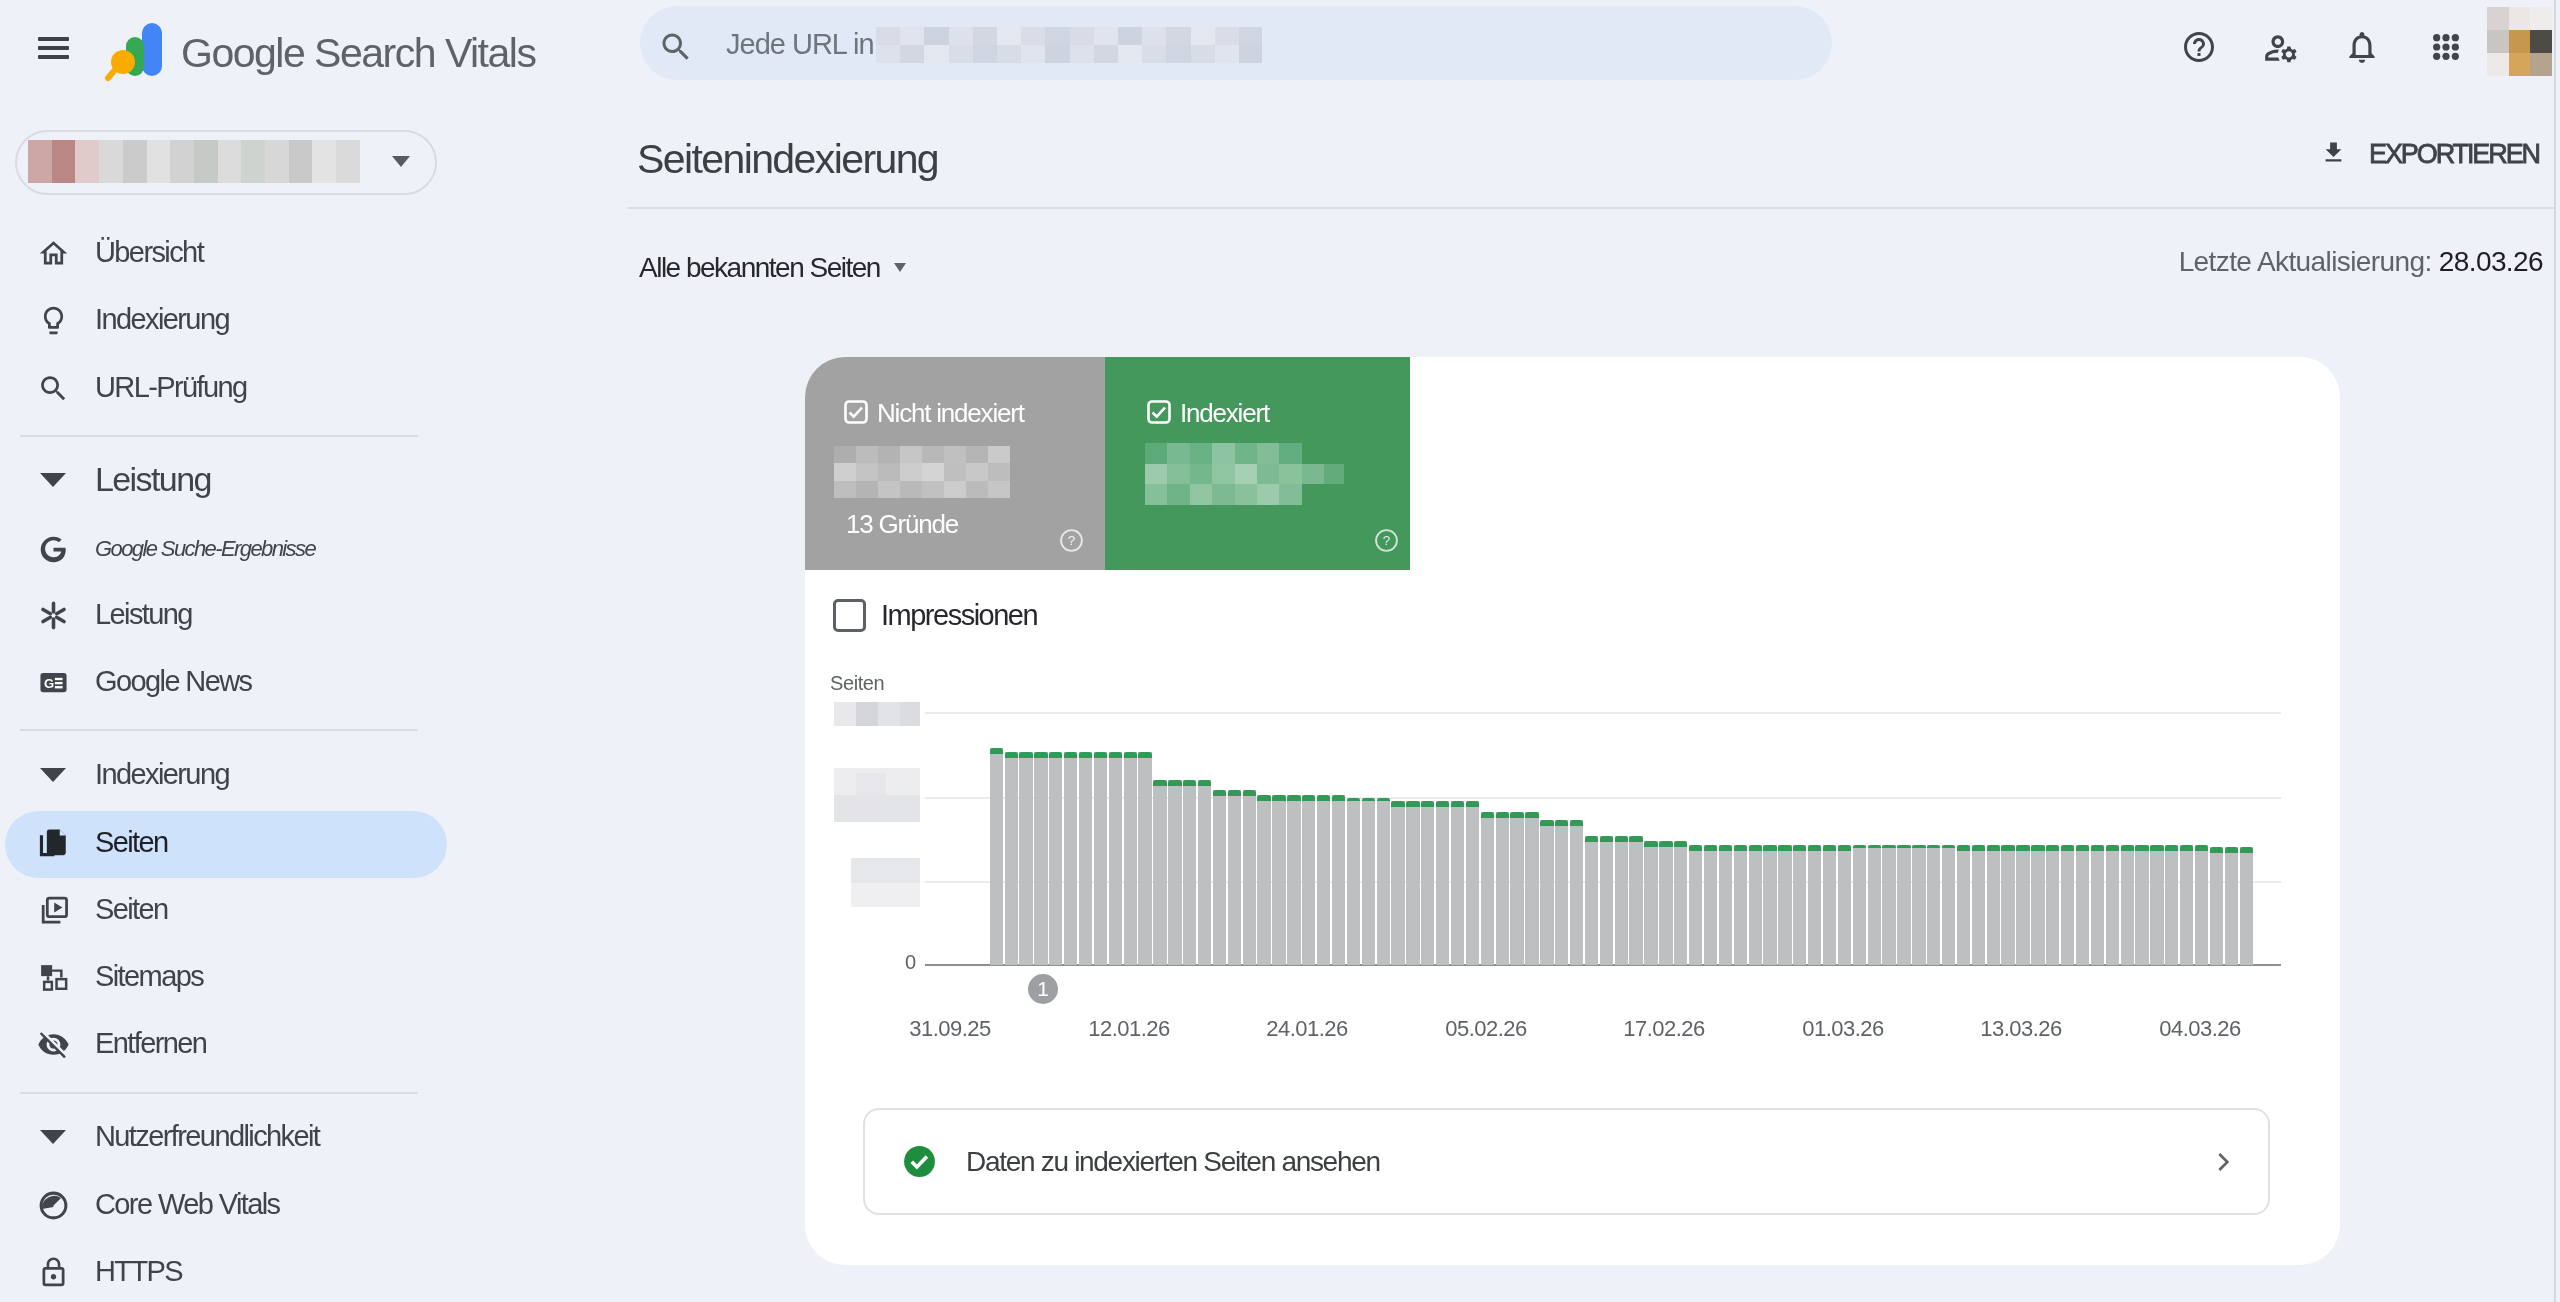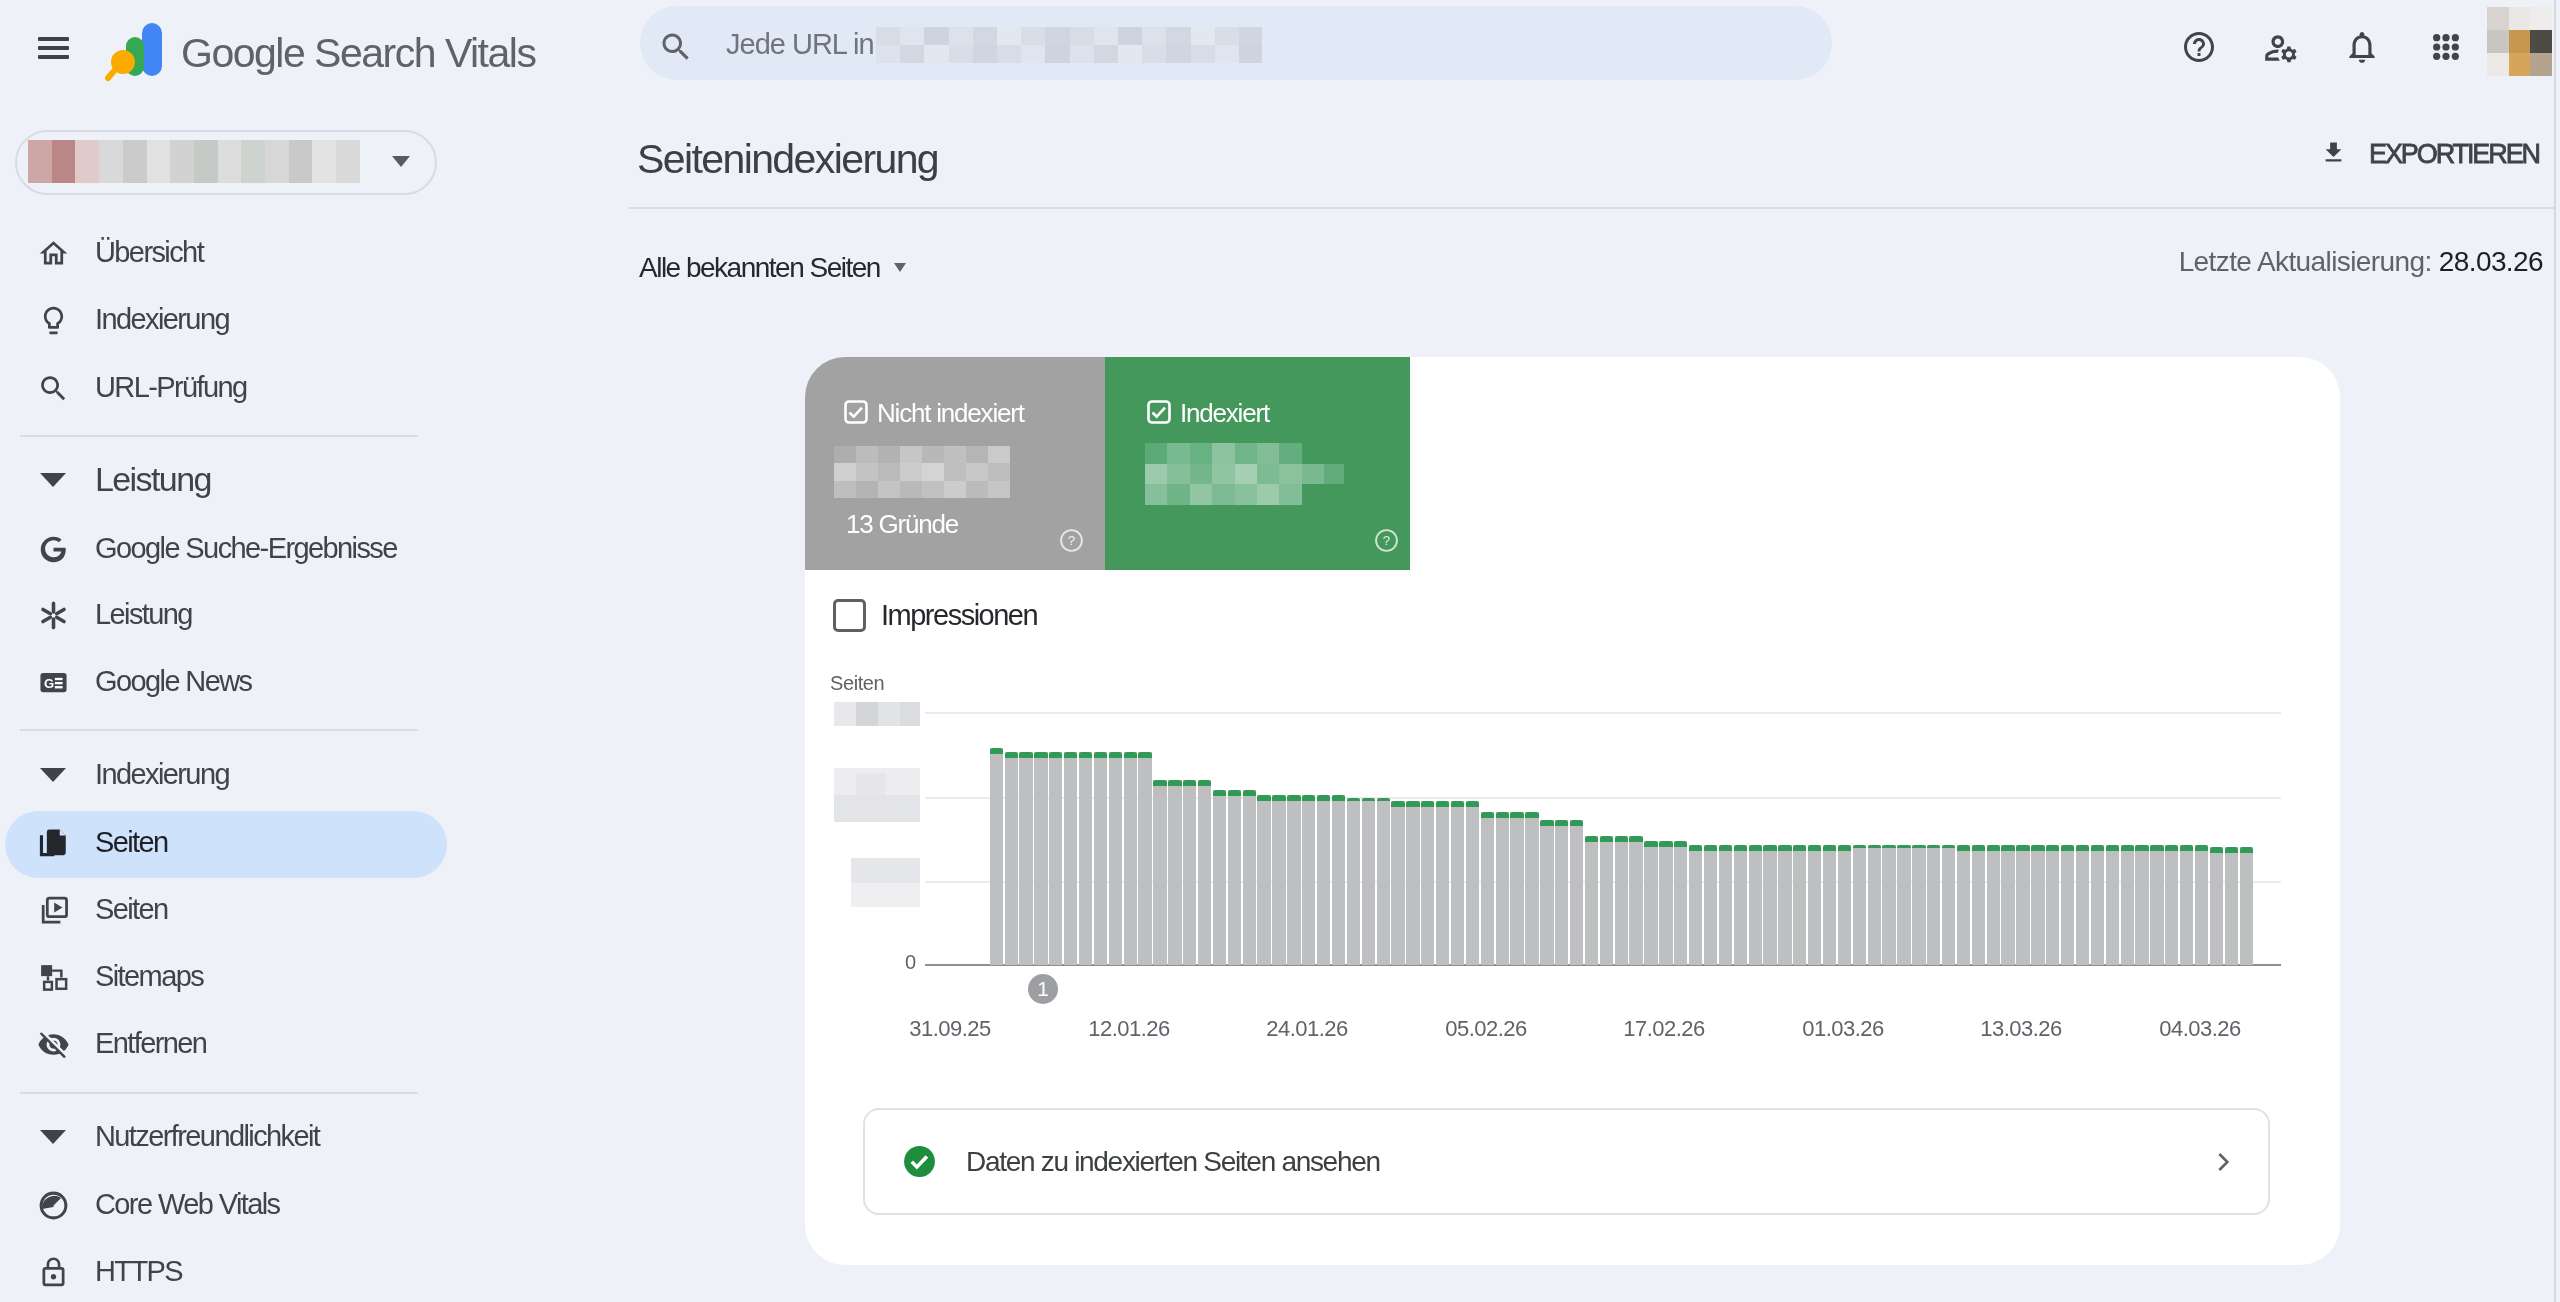--- a/index.html
+++ b/index.html
@@ -118,21 +118,21 @@
 <svg class="abs" style="left:36.5px;top:371.5px" width="33" height="33" viewBox="0 0 24 24">
     <path fill="#40454b" d="M15.5 14h-.79l-.28-.27C15.41 12.59 16 11.11 16 9.5 16 5.91 13.09 3 9.5 3S3 5.91 3 9.5 5.91 16 9.5 16c1.61 0 3.09-.59 4.23-1.57l.27.28v.79l5 4.99L20.49 19l-4.99-5zm-6 0C7.01 14 5 11.99 5 9.5S7.01 5 9.5 5 14 7.01 14 9.5 11.99 14 9.5 14z"></path>
   </svg>
 <div class="abs txt" style="left:95px;top:373px;font-size:29px;line-height:29px;color:#3f4449;letter-spacing:-1.6px;font-weight:400;">URL-Prüfung</div>
 <div class="abs" style="left:20px;top:435px;width:398px;height:0px;border-top:2px solid #d9dce0;"></div>
 <div class="abs" style="left:40px;top:473px;width:0;height:0;border-left:13px solid transparent;border-right:13px solid transparent;border-top:14px solid #3f4449;"></div>
 <div class="abs txt" style="left:95px;top:465px;font-size:34px;line-height:29px;color:#3f4449;letter-spacing:-1.6px;font-weight:400;">Leistung</div>
 <svg class="abs" style="left:36.5px;top:532.5px" width="33" height="33" viewBox="0 0 24 24">
     <path fill="#40454b" d="M12 11v2.4h5.6c-.2 1.4-1.7 4.2-5.6 4.2-3.4 0-6.1-2.8-6.1-6.2s2.7-6.2 6.1-6.2c1.9 0 3.2.8 3.9 1.5l2-1.9C16.6 3.6 14.5 2.7 12 2.7 6.9 2.7 2.7 6.9 2.7 12s4.2 9.3 9.3 9.3c5.4 0 8.9-3.8 8.9-9.1 0-.6-.1-1.1-.2-1.5H12z"></path>
   </svg>
-<div class="abs txt" style="left:95px;top:534px;font-size:29px;line-height:29px;color:#3f4449;letter-spacing:-1.6px;font-weight:400;">Google Suche-Ergebnisse</div>
+<div class="abs txt" style="left:95px;top:534px;font-size:22px;line-height:29px;color:#3f4449;letter-spacing:-1.6px;font-weight:400;font-style:italic;">Google Suche-Ergebnisse</div>
 <svg class="abs" style="left:36.5px;top:598.5px" width="33" height="33" viewBox="0 0 24 24">
     <line x1="12" y1="3.2" x2="12" y2="9.4" stroke="#40454b" stroke-width="2.6" stroke-linecap="round" transform="rotate(0 12 12)"></line>
     <line x1="12" y1="3.2" x2="12" y2="9.4" stroke="#40454b" stroke-width="2.6" stroke-linecap="round" transform="rotate(60 12 12)"></line>
     <line x1="12" y1="3.2" x2="12" y2="9.4" stroke="#40454b" stroke-width="2.6" stroke-linecap="round" transform="rotate(120 12 12)"></line>
     <line x1="12" y1="3.2" x2="12" y2="9.4" stroke="#40454b" stroke-width="2.6" stroke-linecap="round" transform="rotate(180 12 12)"></line>
     <line x1="12" y1="3.2" x2="12" y2="9.4" stroke="#40454b" stroke-width="2.6" stroke-linecap="round" transform="rotate(240 12 12)"></line>
     <line x1="12" y1="3.2" x2="12" y2="9.4" stroke="#40454b" stroke-width="2.6" stroke-linecap="round" transform="rotate(300 12 12)"></line>
   </svg>
 <div class="abs txt" style="left:95px;top:600px;font-size:29px;line-height:29px;color:#3f4449;letter-spacing:-1.6px;font-weight:400;">Leistung</div>
 <svg class="abs" style="left:36.5px;top:665.5px" width="33" height="33" viewBox="0 0 24 24">

